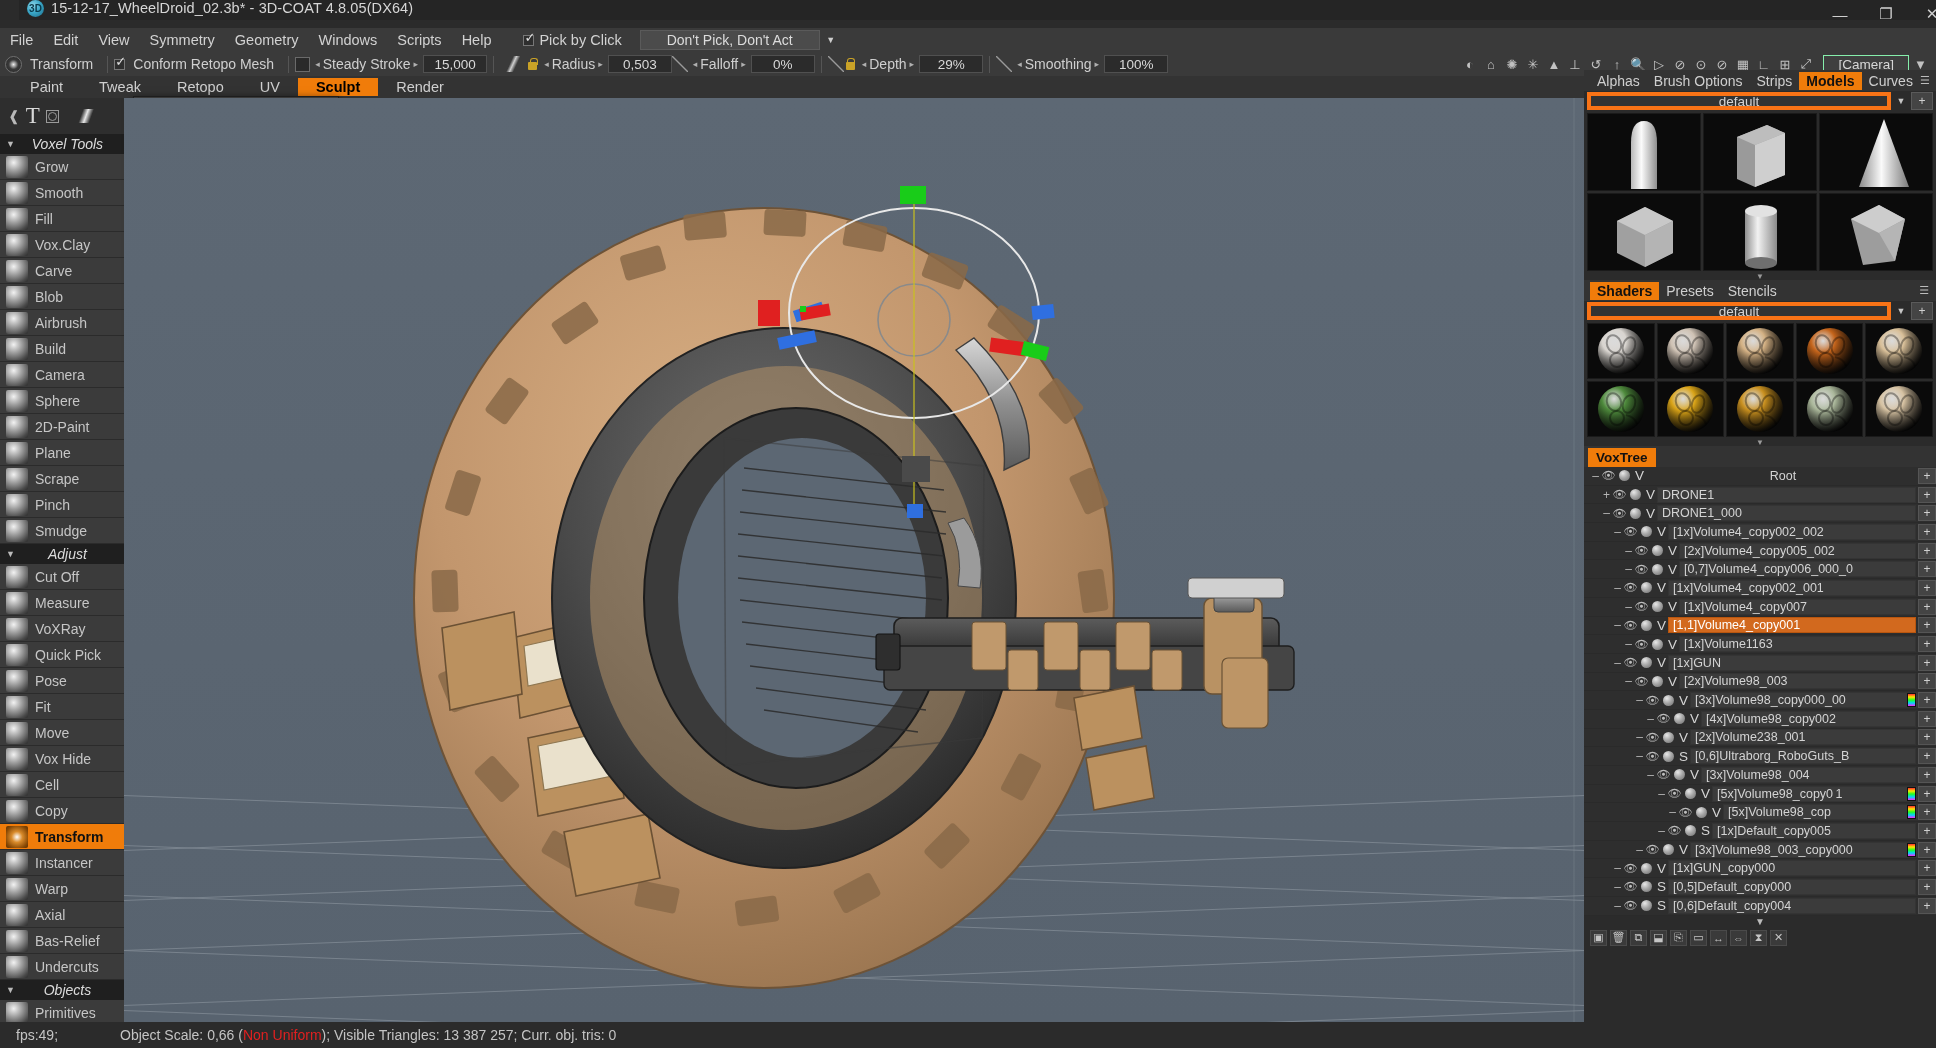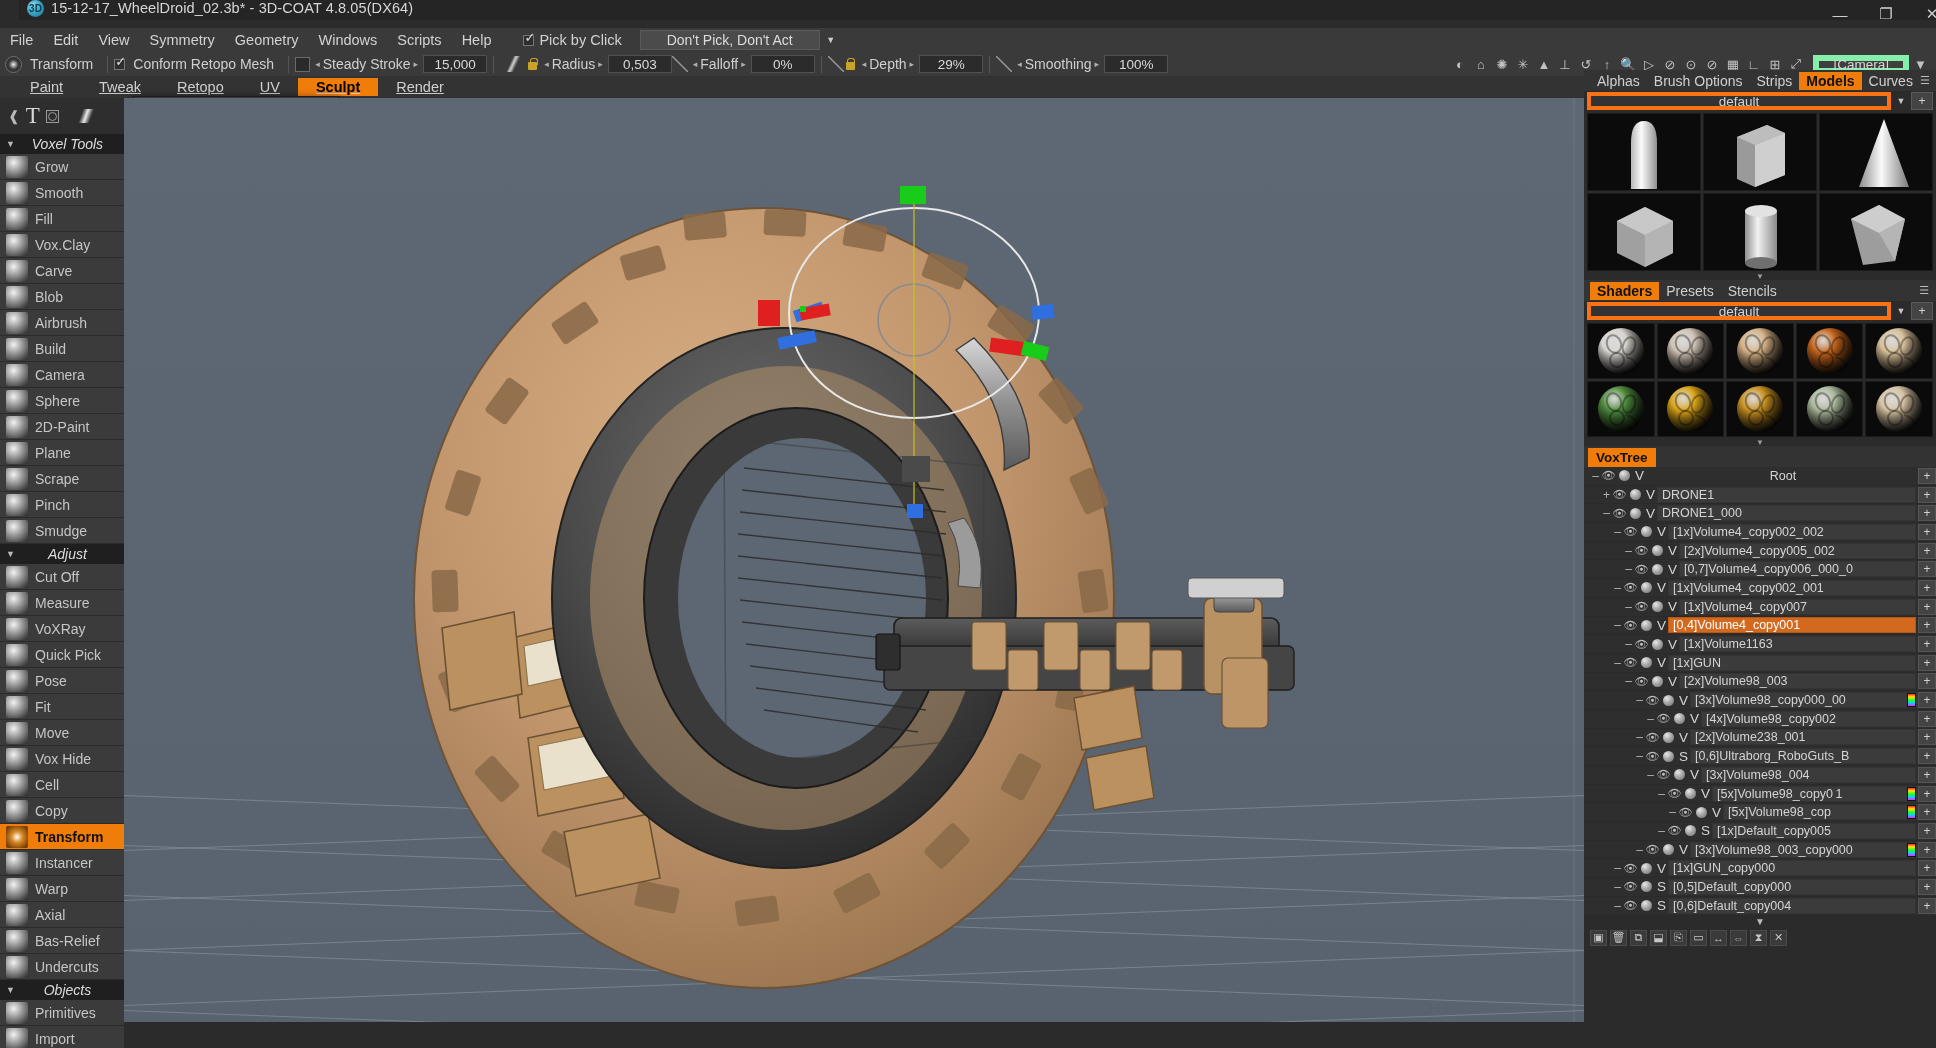--- a/index.html
+++ b/index.html
@@ -95,28 +95,28 @@
   }
   .slash { width:16px; height:16px; background: linear-gradient(45deg, transparent 44%, #9a9a9a 50%, transparent 56%); }
 
   
   #tb-icons { margin-left:auto; display:flex; align-items:center; gap:2px; padding-right: 6px;}
   #tb-icons .ic {
     width: 19px; height: 19px; display:flex; align-items:center; justify-content:center;
     color:#c2c2c2; font-size: 13px;
   }
   #cam-field {
-    height: 19px; background:#3f3f3f; border:6px solid #86efac; padding: 0 14px;
+    height: 19px; background:#3f3f3f; border:1px solid #86efac; padding: 0 14px;
     display:flex; align-items:center; font-size:13.5px; color:#d8d8d8; margin-left: 6px;
   }
 
   
   #modetabs {
     position: absolute; top: 76px; left: 0; width: 1683px; height: 22px;
-    background: #333; display:flex; align-items:center; padding-left: 12px; gap: 0; text-decoration: underline;
+    background: #333; display:flex; align-items:center; padding-left: 12px; gap: 0;
   }
   #modetabs .mt { font-size: 14.5px; color:#cfcfcf; padding: 1px 18px; }
   #modetabs .mt.active { background:#f07c0a; color:#000; font-weight: bold; }
 
   
   #leftcol {
     position:absolute; top: 98px; left: 0; width: 124px; bottom: 26px;
     background: #2e2e2e;
   }
   #lt-header {
@@ -1077,21 +1077,21 @@
           <span class="vt-type">V</span>
           <span class="vt-name">[1x]Volume4_copy007</span>
           <span class="vt-plus">+</span>
         </div>
         <div class="vt-row selected">
           <span style="width: 28px; flex: 0 0 auto;"></span>
           <span class="vt-exp">–</span>
           <span class="vt-eye">👁</span>
           <span class="vt-ball"></span>
           <span class="vt-type">V</span>
-          <span class="vt-name">[0,4]Volume4_copy001</span>
+          <span class="vt-name">[1,1]Volume4_copy001</span>
           <span class="vt-plus">+</span>
         </div>
         <div class="vt-row">
           <span style="width: 39px; flex: 0 0 auto;"></span>
           <span class="vt-exp">–</span>
           <span class="vt-eye">👁</span>
           <span class="vt-ball"></span>
           <span class="vt-type">V</span>
           <span class="vt-name">[1x]Volume1163</span>
           <span class="vt-plus">+</span>
@@ -1235,14 +1235,23 @@
       <span class="vtb">⬓</span>
       <span class="vtb">⎘</span>
       <span class="vtb">▭</span>
       <span class="vtb">↔</span>
       <span class="vtb">⇔</span>
       <span class="vtb">⧗</span>
       <span class="vtb">✕</span>
     </div>
   </div>
 
+  <div id="statusbar">
+    <span class="fps">fps:49;</span>
+    <span class="info">Object Scale:</span>&nbsp;
+    <span class="info">0,66</span>&nbsp;(<span class="nonuni">Non Uniform</span>);&nbsp;
+    <span class="info">Visible Triangles:</span>&nbsp;
+    <span class="info">13 387 257;</span>&nbsp;
+    <span class="info">Curr. obj. tris:</span>&nbsp;
+    <span class="info">0</span>
+  </div>
 
 </div>
 
 </body></html>

